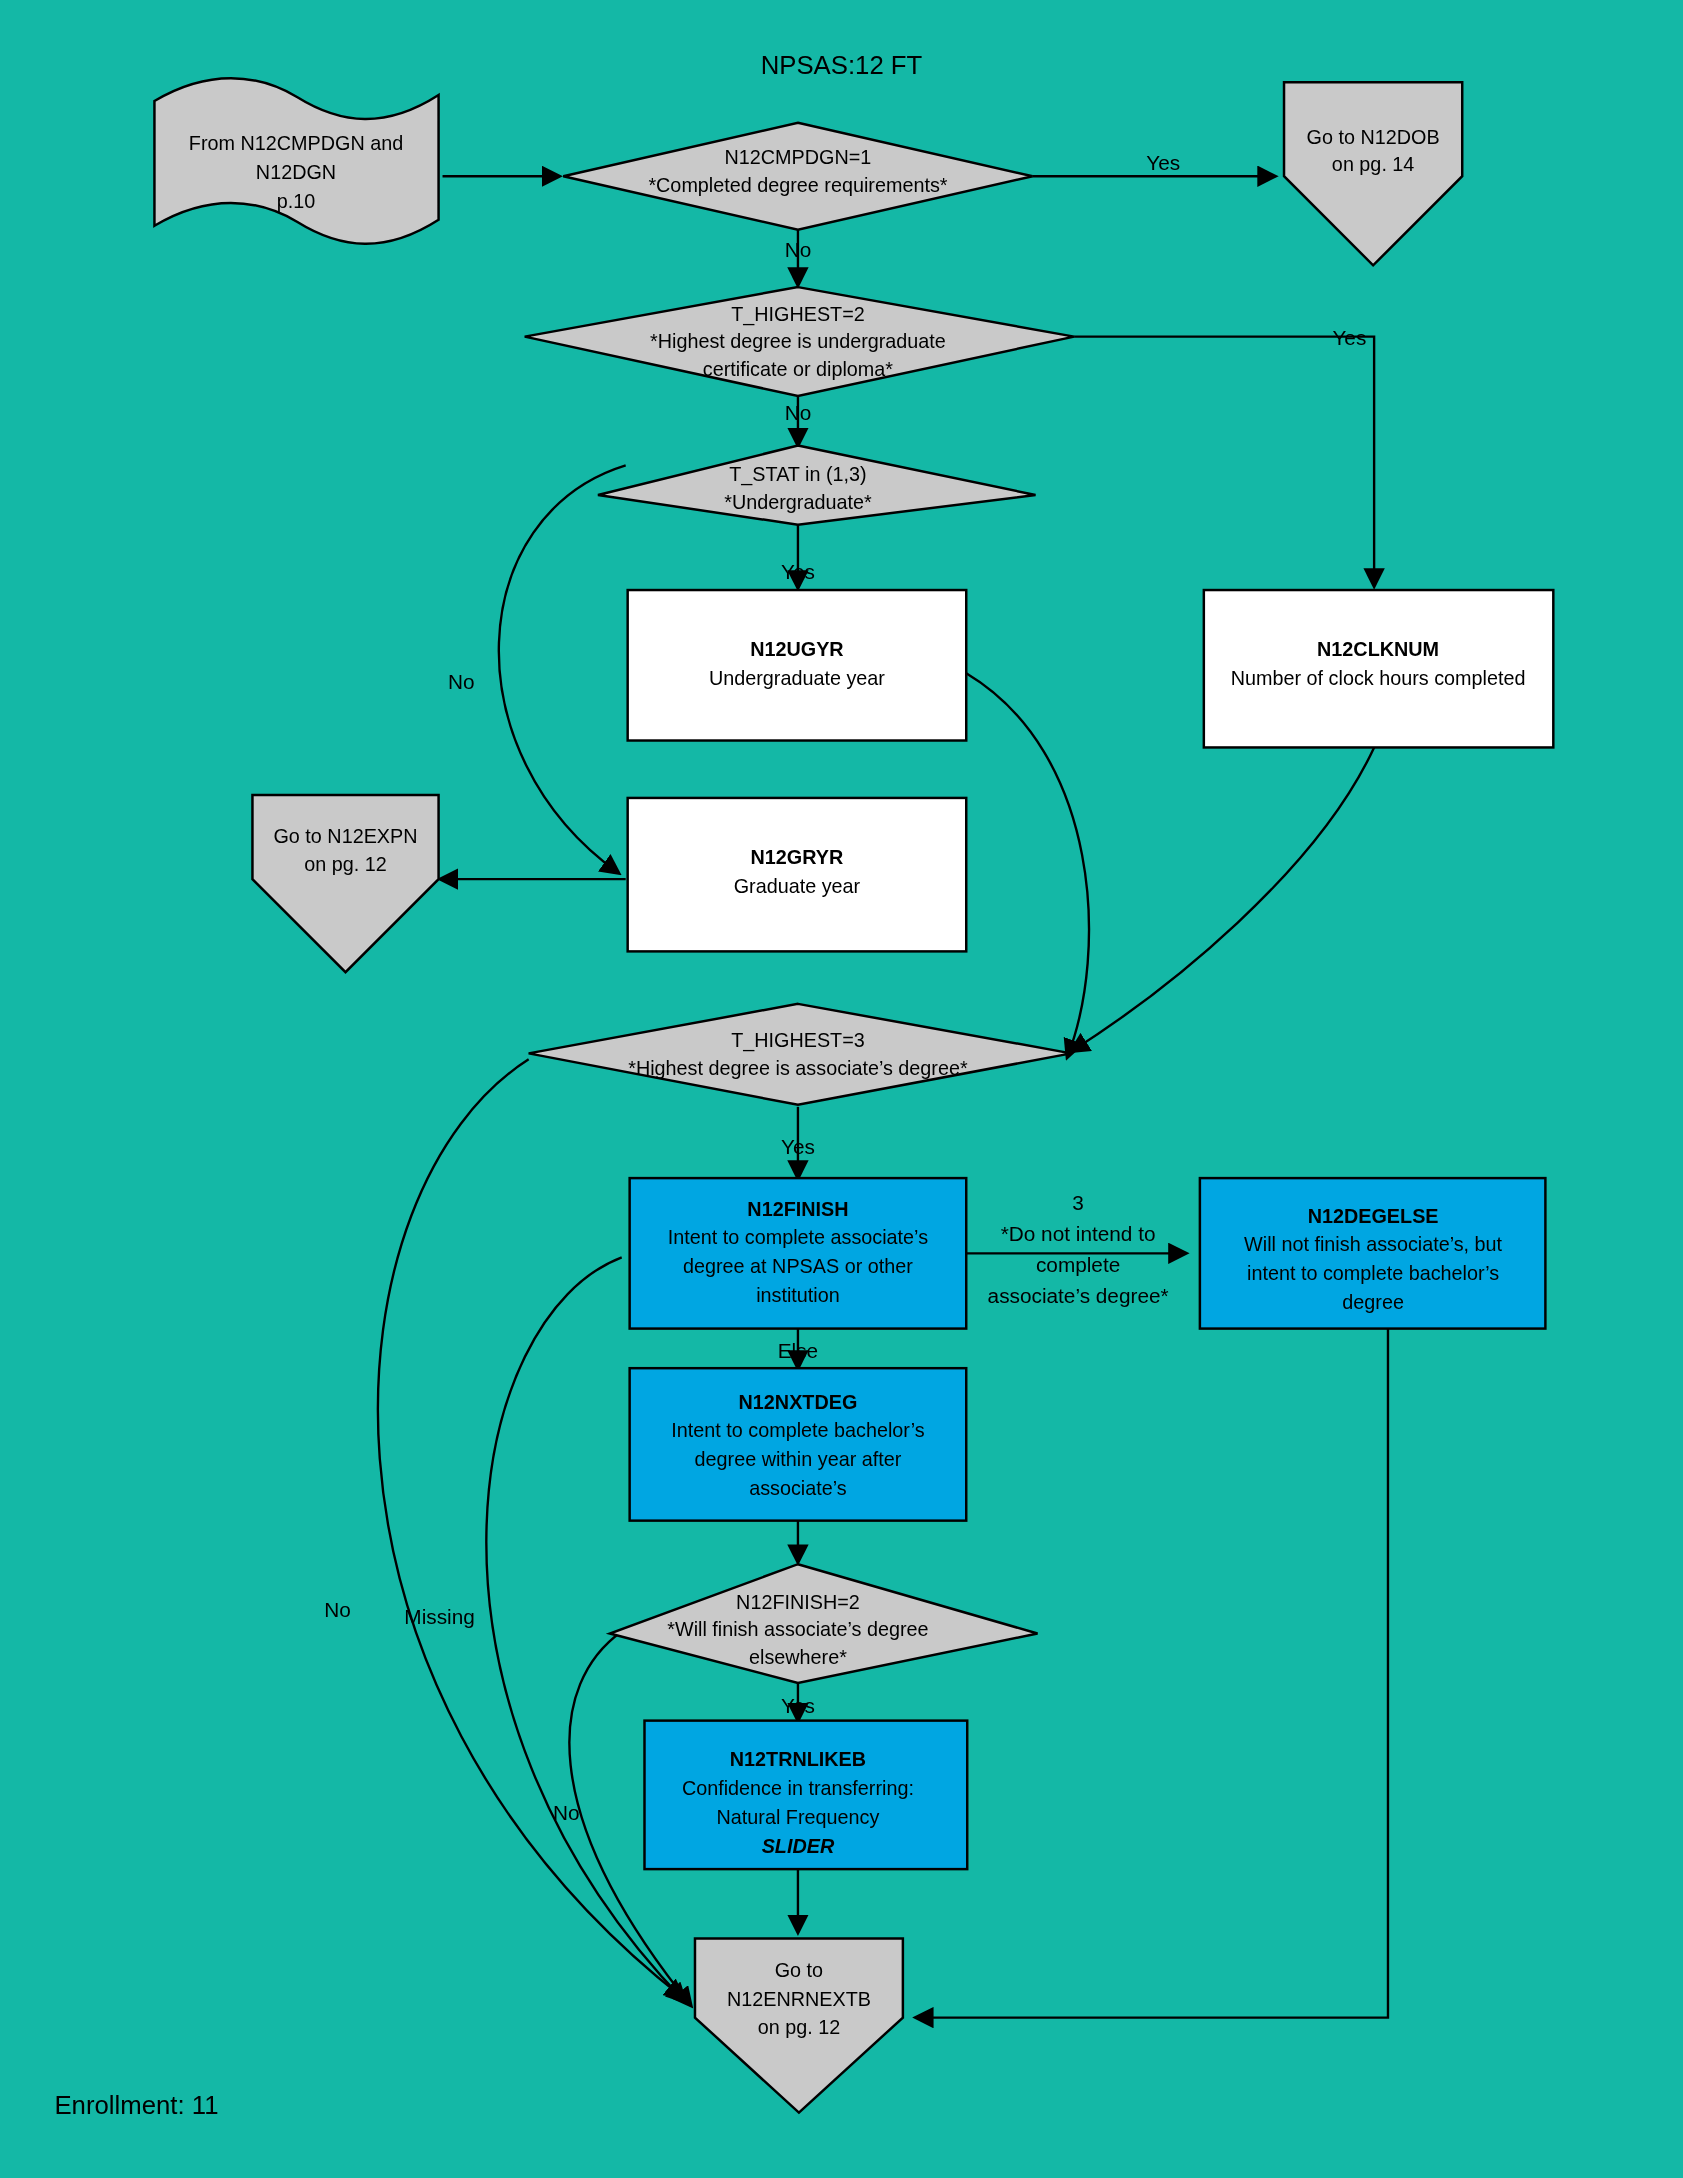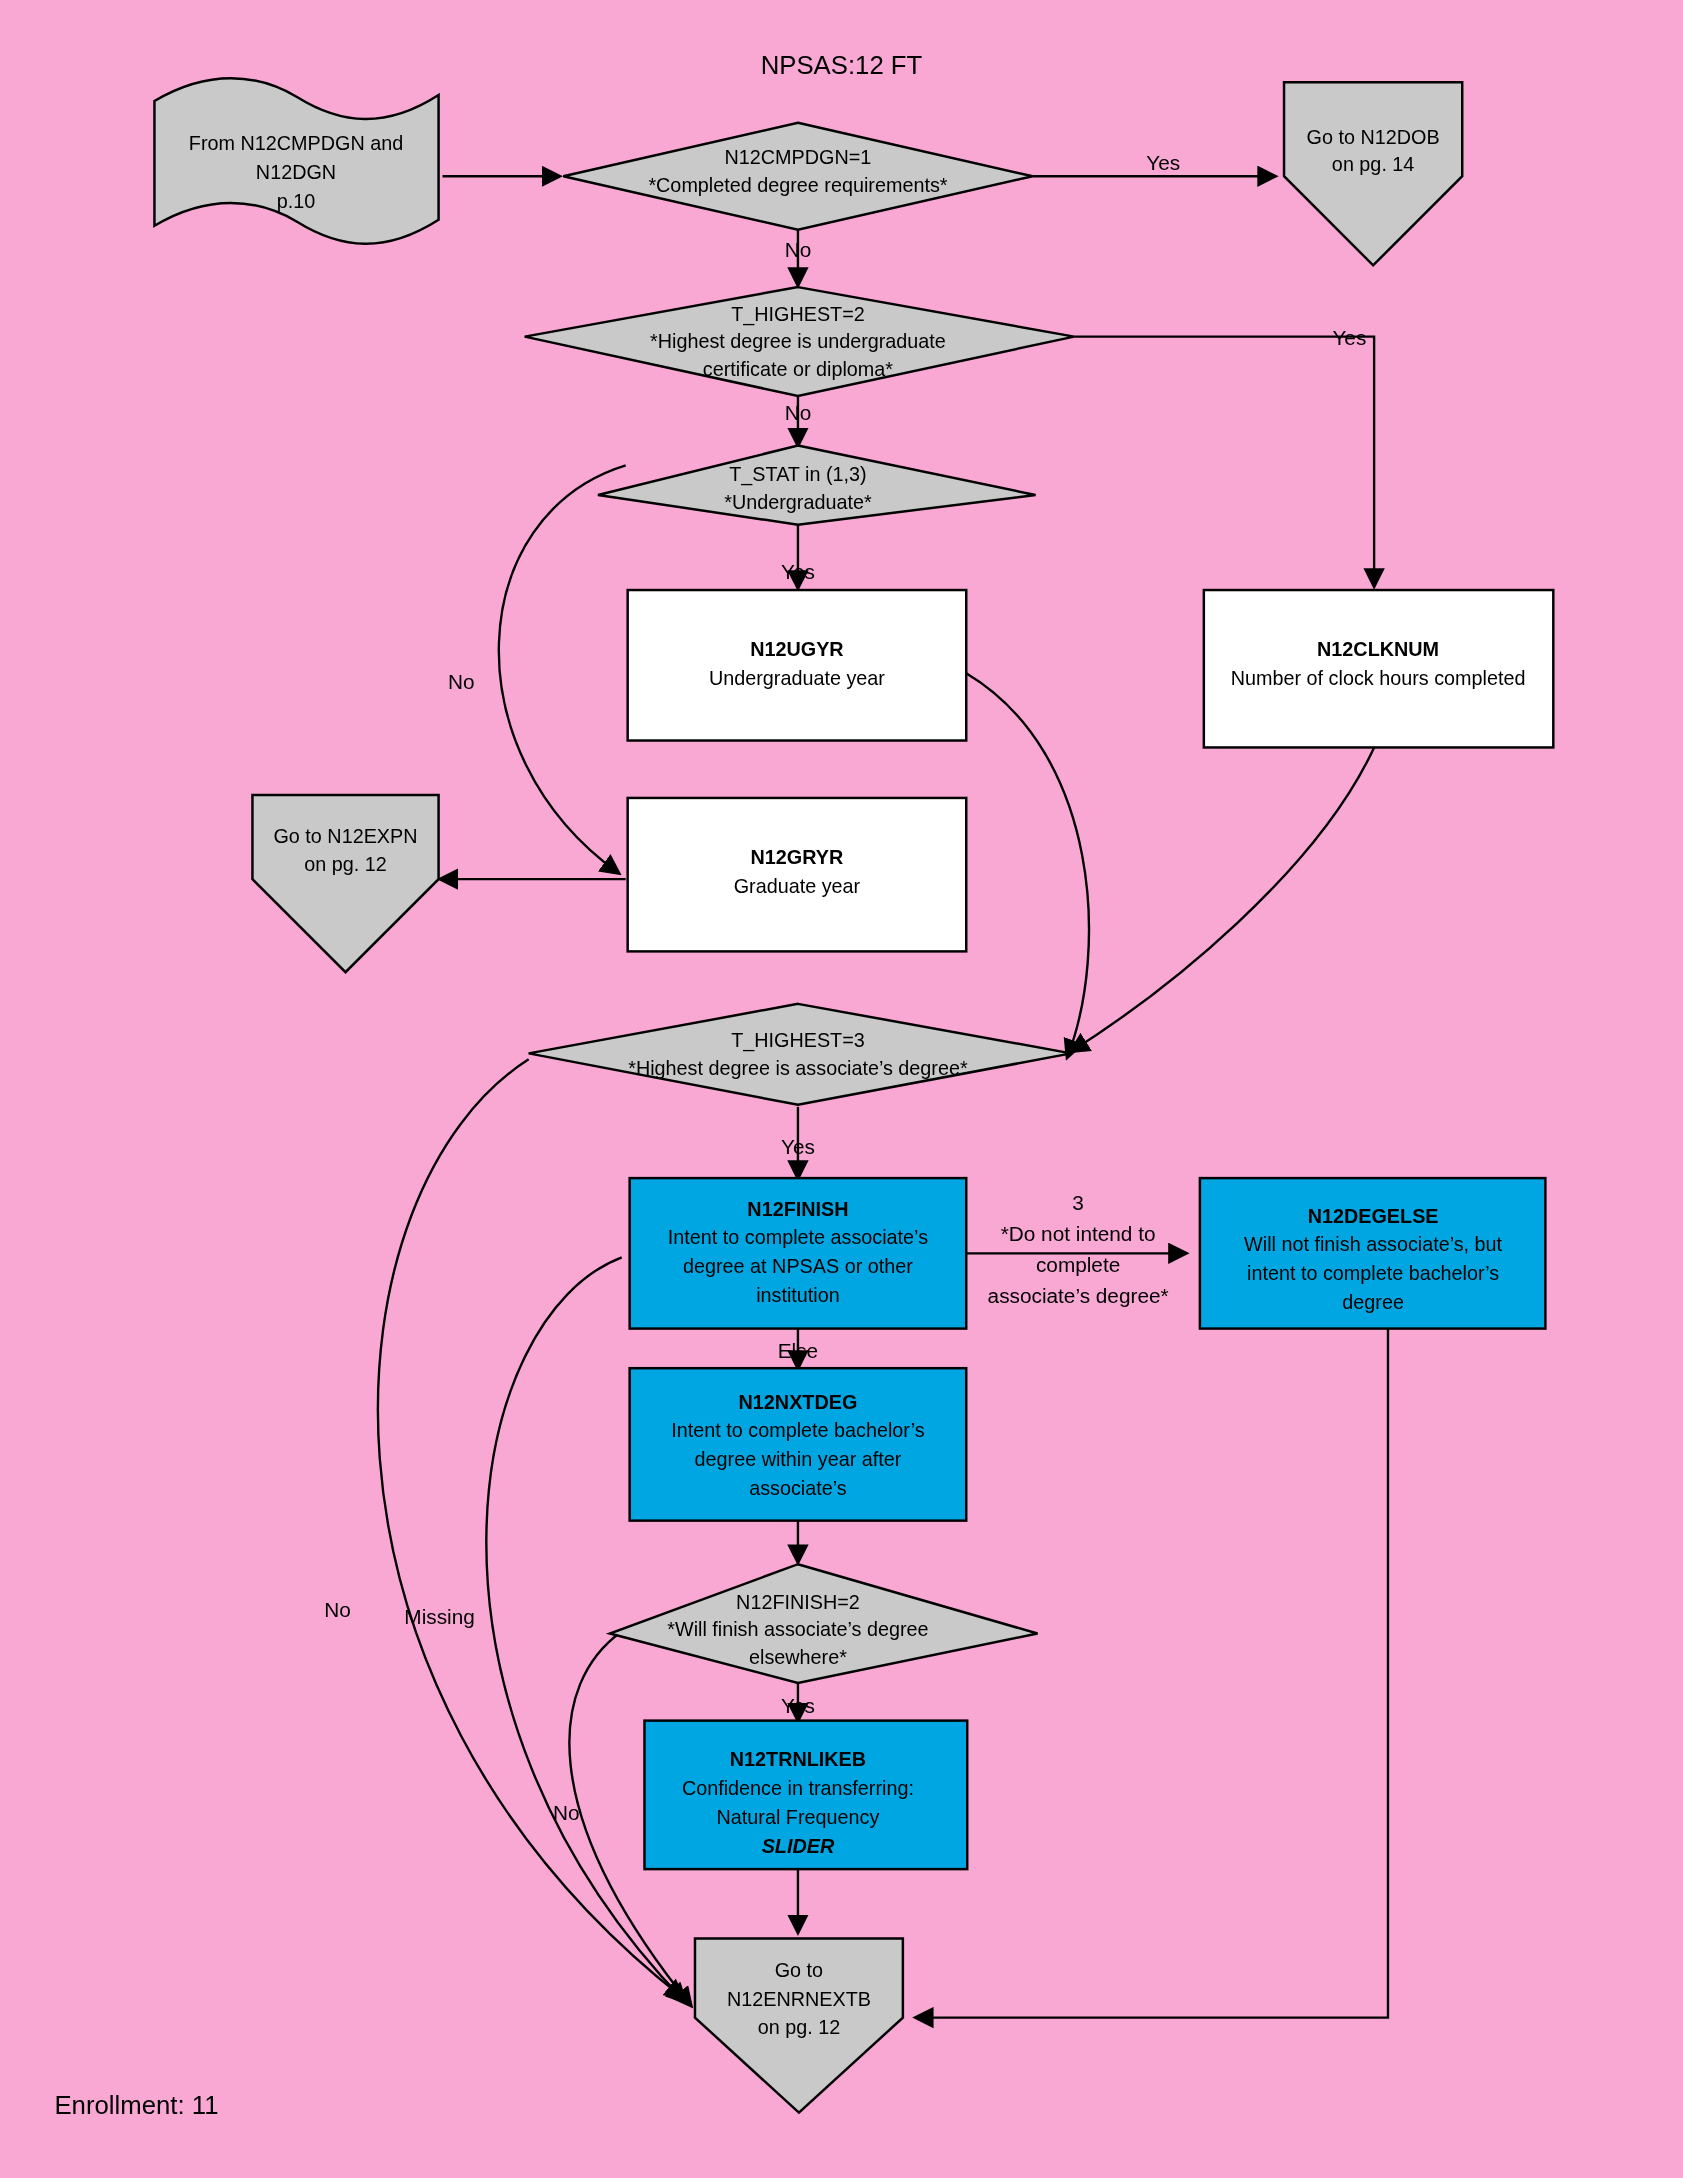--- a/index.html
+++ b/index.html
@@ -7,21 +7,21 @@
     padding: 0;
     background: #ffffff;
   }
   body {
     font-family: "Liberation Sans", sans-serif;
   }
   #page {
     position: relative;
     width: 1683px;
     height: 2178px;
-    background: #f9a8d4;
+    background: #14b8a6;
     overflow: hidden;
   }
   svg#flow {
     position: absolute;
     top: 0;
     left: 0;
     width: 1683px;
     height: 2178px;
   }
   .shape-fill-gray { fill: #c9c9c9; stroke: #000000; stroke-width: 2.5; }

